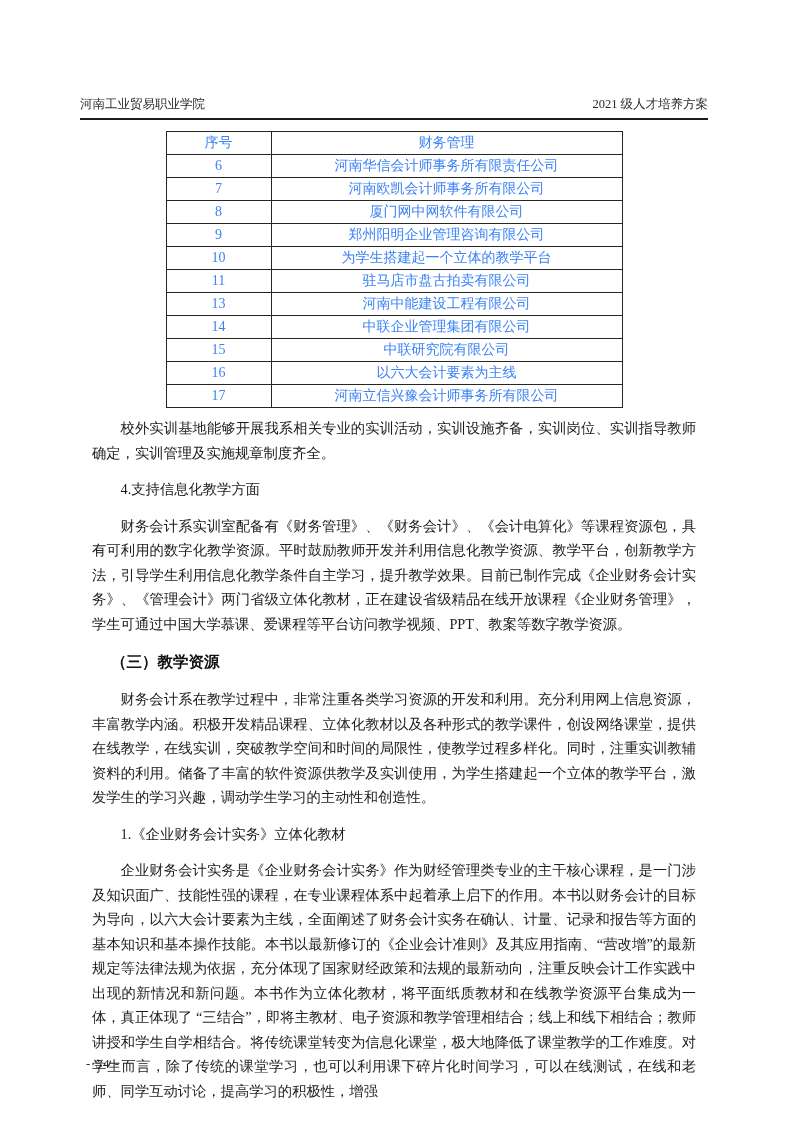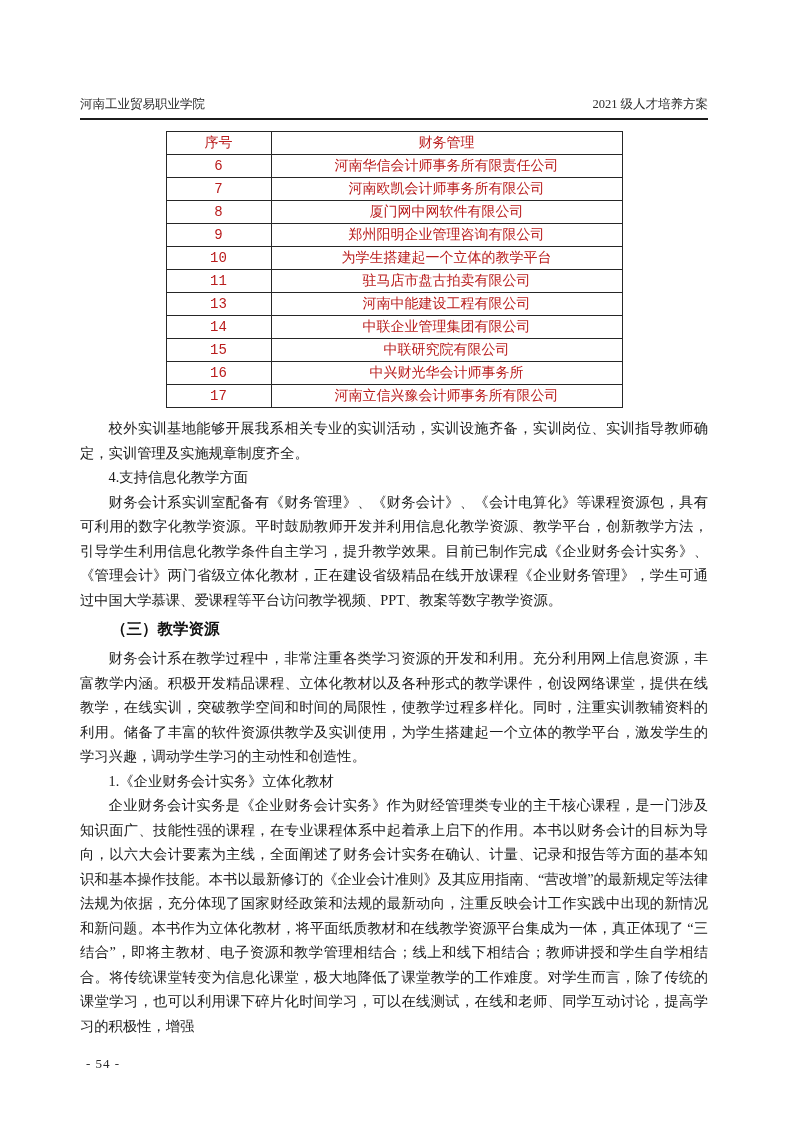--- a/index.html
+++ b/index.html
@@ -27,41 +27,40 @@
     border-top: 2px solid #1c1c1c;
     margin: 0;
     height: 0;
   }
   table.company-table {
     width: 456px;
     margin: 11px auto 0 auto;
     border-collapse: collapse;
     table-layout: fixed;
     font-size: 14px;
-    color: #b91c1c;
-    font-family: Liberation Mono, monospace;
+    color: #3b82f6;
   }
   table.company-table col.c-serial { width: 105px; }
   table.company-table col.c-name   { width: 351px; }
   table.company-table th,
   table.company-table td {
     border: 1.4px solid #262626;
     height: 23px;
     text-align: center;
     vertical-align: middle;
     font-weight: normal;
     padding: 0 4px;
     line-height: 1.2;
   }
   .body-text {
     font-size: 14.3px;
     line-height: 24.5px;
     text-align: justify;
     text-indent: 2em;
-    margin: 0;
+    margin: 12px;
     color: #1b1b1b;
   }
   .first-after-table { margin-top: 8px; }
   .section-heading {
     font-size: 15.5px;
     font-weight: bold;
     line-height: 27px;
     margin: 3px 0 4px 0;
     text-indent: 2em;
     color: #111111;
@@ -129,21 +128,21 @@
         <tr>
           <td>14</td>
           <td>中联企业管理集团有限公司</td>
         </tr>
         <tr>
           <td>15</td>
           <td>中联研究院有限公司</td>
         </tr>
         <tr>
           <td>16</td>
-          <td>中兴财光华会计师事务所</td>
+          <td>以六大会计要素为主线</td>
         </tr>
         <tr>
           <td>17</td>
           <td>河南立信兴豫会计师事务所有限公司</td>
         </tr>
       </tbody>
   </table>
 
   <p class="body-text first-after-table">校外实训基地能够开展我系相关专业的实训活动，实训设施齐备，实训岗位、实训指导教师确定，实训管理及实施规章制度齐全。</p>
   <p class="body-text">4.支持信息化教学方面</p>

